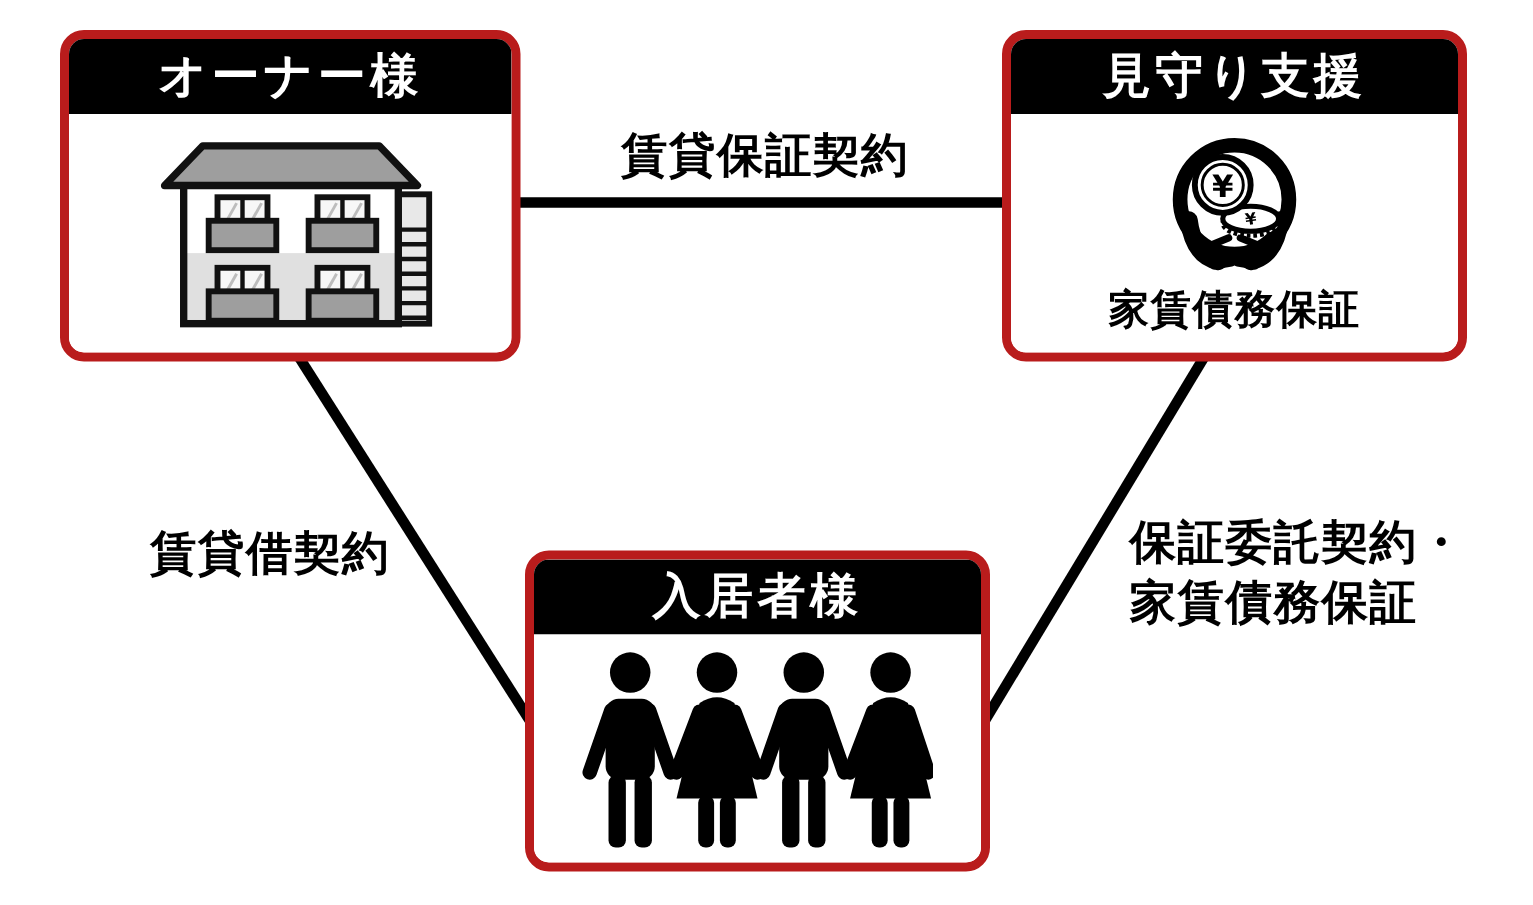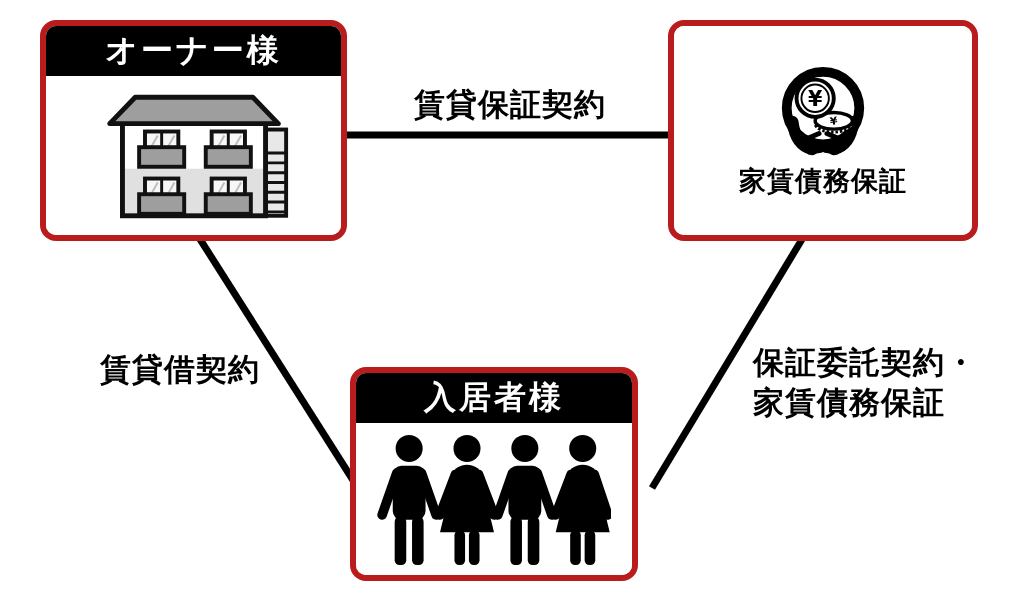--- a/index.html
+++ b/index.html
@@ -121,20 +121,21 @@
         <rect x="118" y="88" width="34" height="24" fill="#f7f7f7" stroke="#111111" stroke-width="4"></rect>
         <line x1="135" y1="88" x2="135" y2="112" stroke="#111111" stroke-width="3"></line>
         <line x1="122" y1="108" x2="131" y2="92" stroke="#bdbdbd" stroke-width="2"></line>
         <line x1="139" y1="108" x2="148" y2="92" stroke="#bdbdbd" stroke-width="2"></line>
         <rect x="112" y="104" width="46" height="20" fill="#9e9e9e" stroke="#111111" stroke-width="4"></rect>
       </svg>
     </div>
   </div>
 
   <div class="node" style="left:668px; top:20px; width:310px; height:221px;">
+    <div class="node-header">見守り支援</div>
     <div class="node-body">
       <svg width="108" height="98" viewBox="0 0 110 100" aria-hidden="true">
 
         <circle cx="55" cy="46" r="37" fill="none" stroke="#000000" stroke-width="10"></circle>
 
         <path d="M24,60 Q27,84 44,88" fill="none" stroke="#000000" stroke-width="12" stroke-linecap="round"></path>
         <path d="M41,91 L53,89 M41,84 L54,81 M39,77 L51,72" stroke="#000000" stroke-width="5" stroke-linecap="round"></path>
         <path d="M86,60 Q83,84 66,88" fill="none" stroke="#000000" stroke-width="12" stroke-linecap="round"></path>
         <path d="M69,91 L57,89 M69,84 L56,81 M71,77 L59,72" stroke="#000000" stroke-width="5" stroke-linecap="round"></path>
 
@@ -143,21 +144,21 @@
         <text x="66" y="63" font-size="11" font-weight="bold" text-anchor="middle" fill="#000000" transform="rotate(-8 66 59)">¥</text>
 
         <circle cx="47" cy="36" r="19" fill="#ffffff" stroke="#000000" stroke-width="4"></circle>
         <circle cx="47" cy="36" r="14" fill="none" stroke="#000000" stroke-width="2"></circle>
         <text x="47" y="44" font-size="21" font-weight="bold" text-anchor="middle" fill="#000000">¥</text>
       </svg>
       <div class="node-caption">家賃債務保証</div>
     </div>
   </div>
 
-  <div class="node" style="left:350px; top:367px; width:288px; height:214px;">
+  <div class="node" style="left:350px; top:367px; width:310px; height:214px;">
     <div class="node-header">入居者様</div>
     <div class="node-body">
       <svg width="234" height="135" viewBox="0 0 240 140" aria-hidden="true">
         <g fill="#000000" stroke="none">
 
           <circle cx="32" cy="17" r="14"></circle>
           <rect x="15" y="35" width="34" height="56" rx="9"></rect>
           <line x1="19" y1="43" x2="4" y2="86" stroke="#000000" stroke-width="10" stroke-linecap="round"></line>
           <line x1="45" y1="43" x2="60" y2="86" stroke="#000000" stroke-width="10" stroke-linecap="round"></line>
           <rect x="17" y="88" width="12" height="50" rx="5"></rect>

